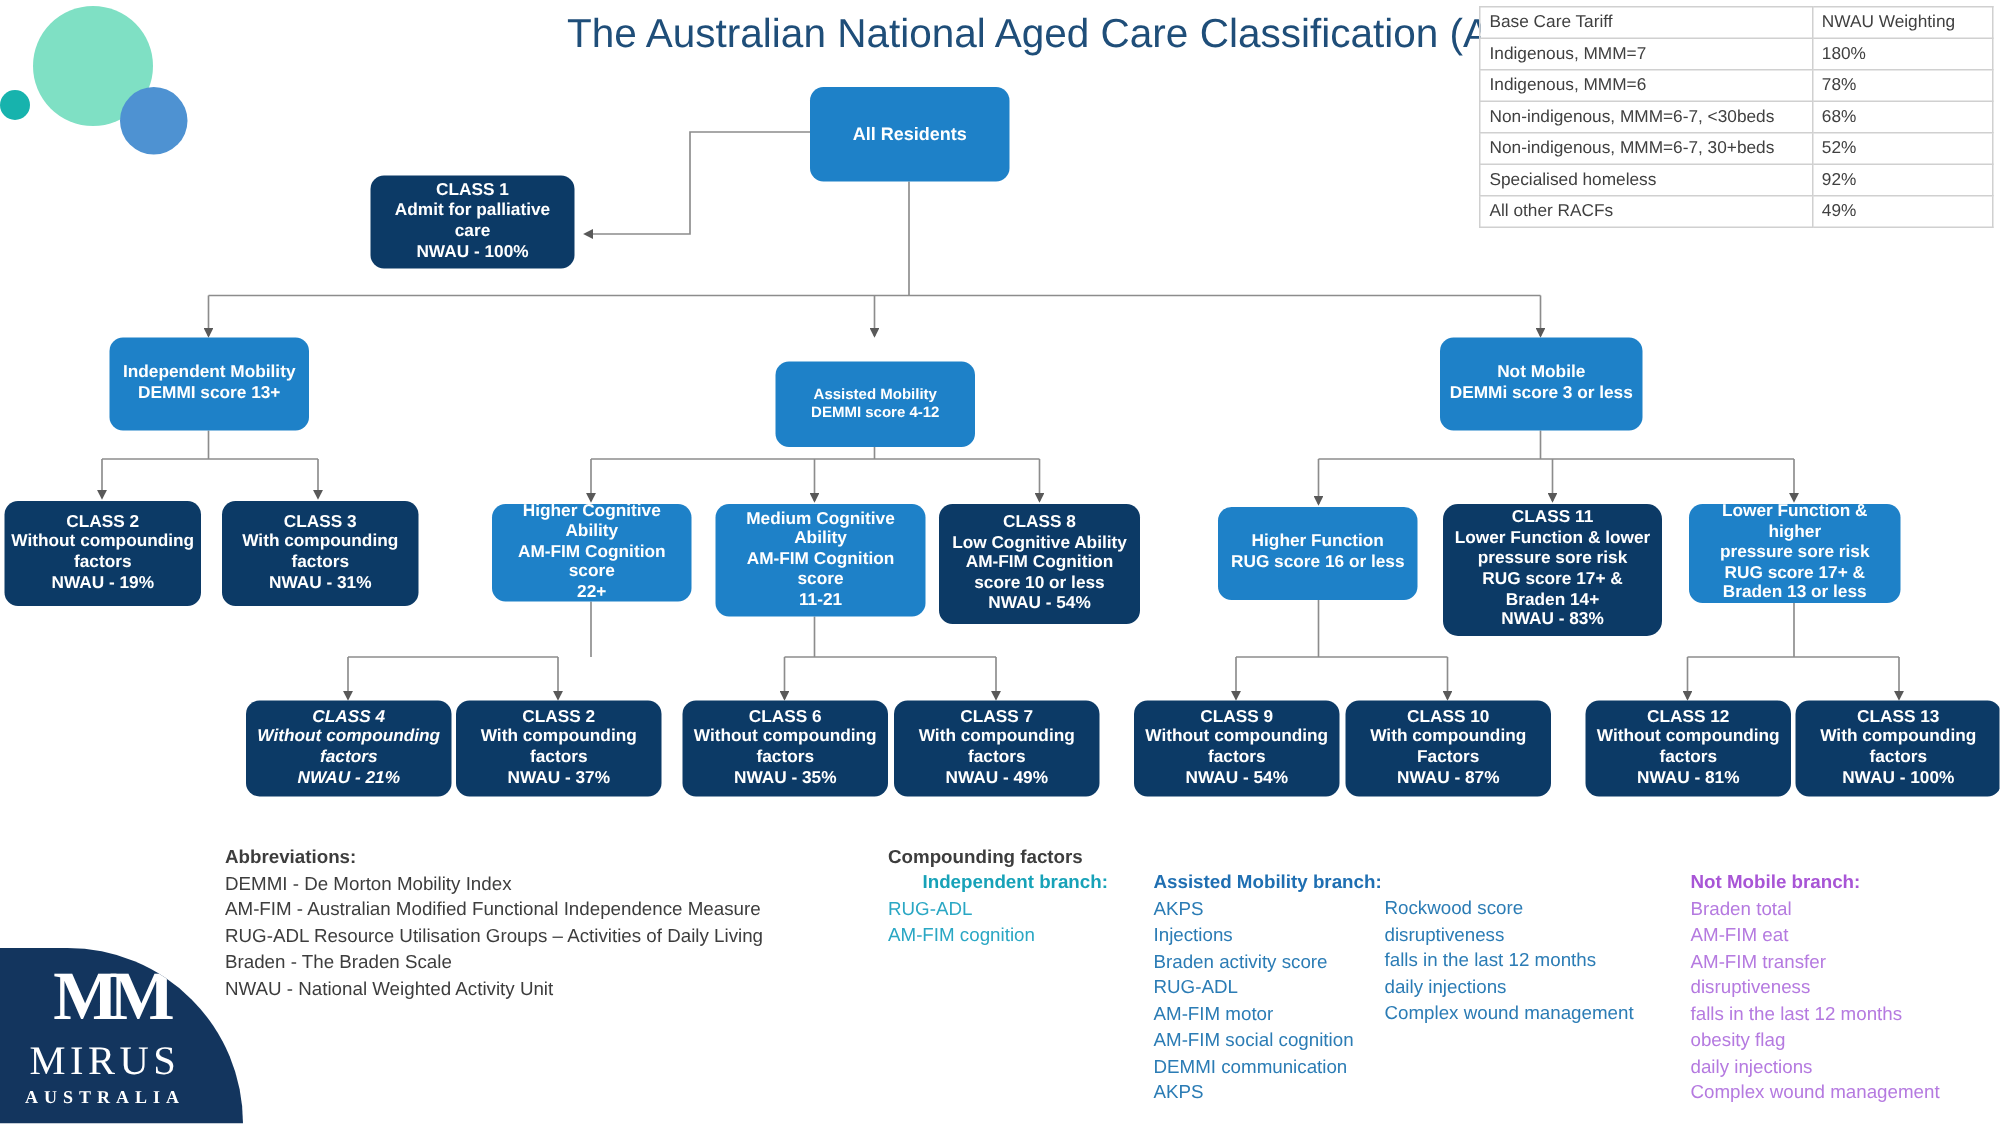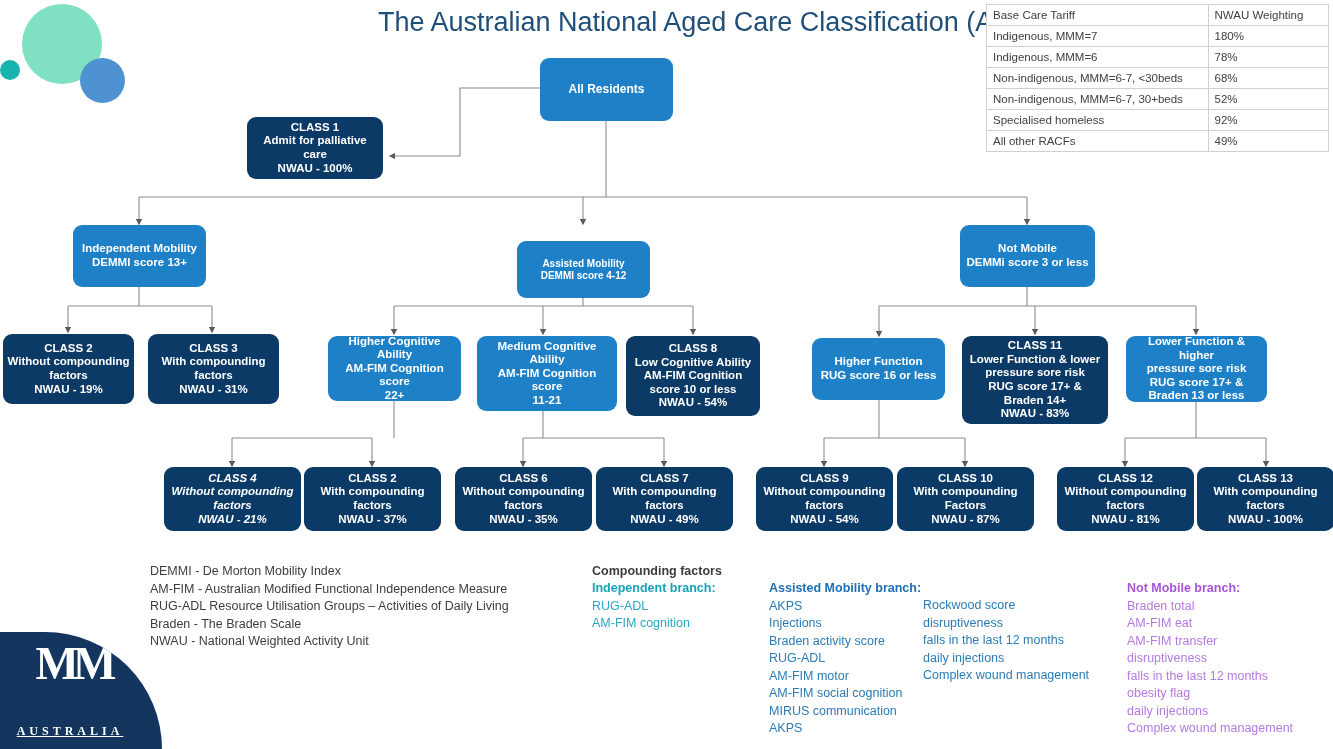--- a/index.html
+++ b/index.html
@@ -39,37 +39,37 @@
   
   .legend{position:absolute;font-size:12.5px;line-height:1.40;white-space:nowrap;}
   .legend .hd{font-weight:bold;}
   #abbrev{left:150px;top:563px;color:#3d3d3d;}
   #compound{left:592px;top:563px;color:#3d3d3d;}
   #cf-head{font-weight:bold;color:#3d3d3d;}
   #indep{left:592px;top:580px;color:#2aa7c4;}
   #assist{left:769px;top:580px;color:#2b7cb5;}
   #assist2{left:923px;top:597px;color:#2b7cb5;}
   #notmob{left:1127px;top:580px;color:#b57ae0;}
-  #indep .hd{color:#17a2b8;}
+  #indep .hd{color:#17a2b8;margin-left:23px;}
   #assist .hd{color:#1f6fb2;}
   #notmob .hd{color:#a855d6;}
 
   
   #logo{position:absolute;left:0;top:632px;width:162px;height:117px;
         background:#13355e;border-top-right-radius:162px;overflow:hidden;}
   #logo-mark{position:absolute;left:18px;top:8px;width:110px;height:48px;
              color:#ffffff;font-family:"Liberation Serif","DejaVu Serif",serif;
              font-size:46px;font-weight:bold;text-align:center;line-height:48px;
              letter-spacing:-6px;}
   #logo-name{position:absolute;left:0;top:60px;width:140px;text-align:center;
              color:#ffffff;font-family:"Liberation Serif","DejaVu Serif",serif;
              font-size:27px;letter-spacing:3px;}
   #logo-sub{position:absolute;left:0;top:92px;width:140px;text-align:center;
             color:#ffffff;font-family:"Liberation Serif","DejaVu Serif",serif;
-            font-size:12px;letter-spacing:4px;font-weight:bold;text-decoration:underline;}
+            font-size:12px;letter-spacing:4px;font-weight:bold;}
 </style>
 </head>
 <body>
 
 <div class="circle" id="c-mint"></div>
 <div class="circle" id="c-blue"></div>
 <div class="circle" id="c-teal"></div>
 
 <div id="title">The Australian National Aged Care Classification (AN-ACC)</div>
 
@@ -243,21 +243,21 @@
     </span>
   </div>
 
 <div class="node lt" style="left:812px;top:338px;width:133px;height:62px;font-size:11.5px;">
   <span>
       <div>Higher Function</div>
       <div>RUG score 16 or less</div>
     </span>
   </div>
 
-<div class="node dk" style="left:962px;top:336px;width:146px;height:88px;font-size:11.5px;">
+<div class="node dk" style="left:962px;top:336px;width:146px;height:88px;font-size:11.5px;border-radius:10px;">
   <span>
       <div>CLASS 11</div>
       <div>Lower Function &amp; lower</div>
       <div>pressure sore risk</div>
       <div>RUG score 17+ &amp;</div>
       <div>Braden 14+</div>
       <div>NWAU - 83%</div>
     </span>
   </div>
 
@@ -336,20 +336,21 @@
 <div class="node dk" style="left:1197px;top:467px;width:137px;height:64px;font-size:11.5px;">
   <span>
       <div>CLASS 13</div>
       <div>With compounding</div>
       <div>factors</div>
       <div>NWAU - 100%</div>
     </span>
   </div>
 
 <div class="legend" id="abbrev">
+  <div class="hd">Abbreviations:</div>
   <div id="abbrev-items">
       <div>DEMMI - De Morton Mobility Index</div>
       <div>AM-FIM - Australian Modified Functional Independence Measure</div>
       <div>RUG-ADL Resource Utilisation Groups – Activities of Daily Living</div>
       <div>Braden - The Braden Scale</div>
       <div>NWAU - National Weighted Activity Unit</div>
     </div>
 </div>
 
 <div class="legend" id="compound">
@@ -366,21 +367,21 @@
 
 <div class="legend" id="assist">
   <div class="hd">Assisted Mobility branch:</div>
   <div id="assist-items">
       <div>AKPS</div>
       <div>Injections</div>
       <div>Braden activity score</div>
       <div>RUG-ADL</div>
       <div>AM-FIM motor</div>
       <div>AM-FIM social cognition</div>
-      <div>MIRUS communication</div>
+      <div>DEMMI communication</div>
       <div>AKPS</div>
     </div>
 </div>
 
 <div class="legend" id="assist2">
   <div id="assist-items2">
       <div>Rockwood score</div>
       <div>disruptiveness</div>
       <div>falls in the last 12 months</div>
       <div>daily injections</div>
@@ -397,14 +398,15 @@
       <div>disruptiveness</div>
       <div>falls in the last 12 months</div>
       <div>obesity flag</div>
       <div>daily injections</div>
       <div>Complex wound management</div>
     </div>
 </div>
 
 <div id="logo">
   <div id="logo-mark">MM</div>
+  <div id="logo-name">MIRUS</div>
   <div id="logo-sub">AUSTRALIA</div>
 </div>
 
 </body></html>

